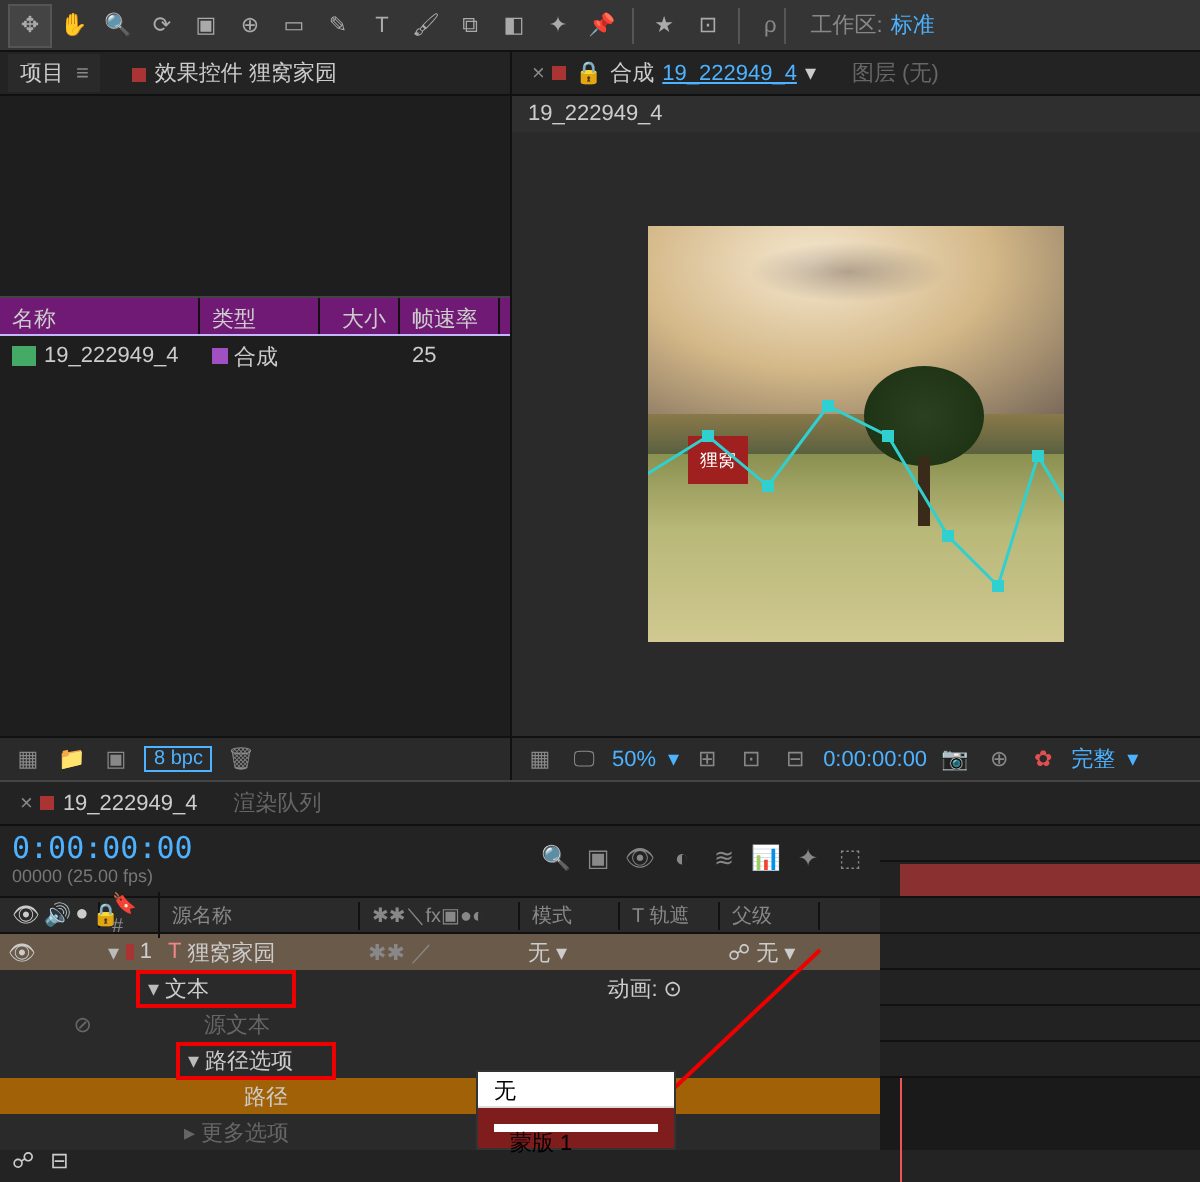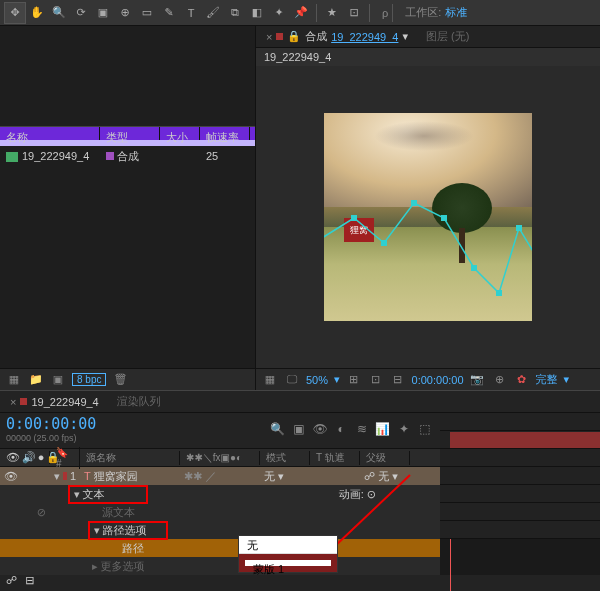--- a/index.html
+++ b/index.html
@@ -11,25 +11,25 @@
 .wslabel{color:#888;margin-left:8px}
 .wsval{color:#4db2ff;margin-left:4px}
 .upper{display:flex;height:364px}
 .project{width:256px;background:#232323;border-right:1px solid #111;display:flex;flex-direction:column}
 .panel-tabs{height:22px;background:#232323;display:flex;align-items:center;border-bottom:1px solid #111;padding-left:4px;gap:10px}
 .tab{padding:2px 6px;color:#999}
 .tab.active{color:#ccc;background:#2a2a2a}
 .tab .sq{display:inline-block;width:7px;height:7px;background:#a33;margin-right:4px;vertical-align:middle}
 .tab .menu{margin-left:6px;color:#888}
 .proj-body{flex:1;background:#1e1e1e}
-.proj-head{display:flex;height:20px;background:#6d28d9;border-top:1px solid #444;border-bottom:6px solid #c4b5fd;font-size:10px;color:#888}
+.proj-head{display:flex;height:20px;background:#701a75;border-top:1px solid #444;border-bottom:1px solid #c4b5fd;font-size:10px;color:#888}
 .proj-head>div{border-right:1px solid #111;padding:3px 6px}
 .proj-row{display:flex;height:20px;align-items:center;font-size:10px;color:#bbb}
 .proj-row>div{padding:0 6px}
-.c1{width:100px}.c2{width:60px}.c3{width:40px;}.c4{width:50px;text-align:left}
+.c1{width:100px}.c2{width:60px}.c3{width:40px;text-align:right}.c4{width:50px;text-align:left}
 .comp-ic{display:inline-block;width:12px;height:10px;background:#4a6;margin-right:4px;vertical-align:middle}
 .img-ic{display:inline-block;width:12px;height:10px;background:#678;margin-right:4px;vertical-align:middle}
 .bb{display:inline-block;width:8px;height:8px;background:#a050c0;margin-right:3px}
 .proj-foot{height:22px;background:#2a2a2a;display:flex;align-items:center;gap:6px;padding:0 6px;border-top:1px solid #111}
 .fi{width:16px;height:16px;display:flex;align-items:center;justify-content:center;color:#888}
 .bpc{color:#4db2ff;border:1px solid #4db2ff;padding:0 4px;font-size:10px}
 .viewer{flex:1;background:#232323;display:flex;flex-direction:column}
 .vtabs{height:22px;display:flex;align-items:center;padding-left:6px;gap:10px;border-bottom:1px solid #111}
 .vtab{display:flex;align-items:center;gap:4px;padding:2px 4px}
 .vtab.inactive{color:#666}
@@ -66,21 +66,21 @@
 .disabled{color:#666}
 .tl-right{flex:1;background:#1a1a1a;position:relative}
 .ruler{height:36px;background:#232323;border-bottom:1px solid #111;position:relative}
 .ruler-bar{position:absolute;bottom:4px;left:10px;right:10px;height:6px;background:#5a7a90;border-radius:3px}
 .playhead{position:absolute;left:10px;top:0;width:1px;height:200px;background:#e55}
 .ph-head{position:absolute;left:5px;top:32px;width:10px;height:14px;background:#4db2ff}
 .track{height:18px;background:#222;border-bottom:1px solid #111;position:relative}
 .bar-red{position:absolute;top:1px;left:10px;right:0;height:16px;background:#8a3030}
 .dropdown{position:absolute;left:238px;top:535px;width:100px;background:#fff;border:1px solid #333;z-index:50}
 .dd-row{height:18px;padding:2px 8px;color:#000;font-size:11px;border-bottom:1px solid #ddd}
-.dd-row.hl{border:6px solid #7f1d1d}
+.dd-row.hl{border:8px solid #7f1d1d}
 .arrow{position:absolute;left:310px;top:470px;z-index:40;pointer-events:none}
 .tl-foot{position:absolute;bottom:0;left:0;height:22px;display:flex;align-items:center;gap:8px;padding:0 6px;color:#888}
 </style>
 </head>
 <body>
 
 <div class="toolbar">
   <div class="tool-ic active">✥</div>
   <div class="tool-ic">✋</div>
   <div class="tool-ic">🔍</div>
@@ -101,20 +101,24 @@
   <div class="tool-sep"></div>
   <span class="wslabel">ρ</span>
   <div class="tool-sep"></div>
   <span class="wslabel">工作区:</span>
   <span class="wsval">标准</span>
 </div>
 
 <div class="upper">
 
   <div class="project">
+    <div class="panel-tabs">
+      <div class="tab active"><span>项目</span><span class="menu">≡</span></div>
+      <div class="tab"><span class="sq"></span><span>效果控件 狸窝家园</span></div>
+    </div>
     <div class="proj-body">
       <div style="height:100px"></div>
       <div class="proj-head">
         <div class="c1">名称</div>
         <div class="c2">类型</div>
         <div class="c3">大小</div>
         <div class="c4">帧速率</div>
       </div>
       <div class="proj-row">
         <div class="c1"><span class="comp-ic"></span><span>19_222949_4</span></div>
@@ -252,21 +256,21 @@
         <div class="lr-cell" style="width:50px"></div>
         <div class="lr-cell" style="width:60px">☍ <span>无</span> ▾</div>
       </div>
 
       <div class="layer-row" style="background:#2a2a2a">
         <div class="lr-cell" style="width:50px"></div>
         <div class="lr-cell redbox" style="width:80px;margin-left:18px">
             <span class="tri">▾</span>
             <span>文本</span>
           </div>
-        <div class="lr-cell" style="margin-left:auto;margin-right:60px">
+        <div class="lr-cell" style="margin-left:auto;margin-right:95px">
             <span>动画:</span>
             <span>⊙</span>
           </div>
       </div>
       <div class="layer-row" style="background:#2a2a2a">
         <div class="lr-cell" style="width:50px;justify-content:flex-end">
             <span class="disabled">⊘</span>
           </div>
         <div class="lr-cell" style="margin-left:48px">
             <span class="disabled">源文本</span>

